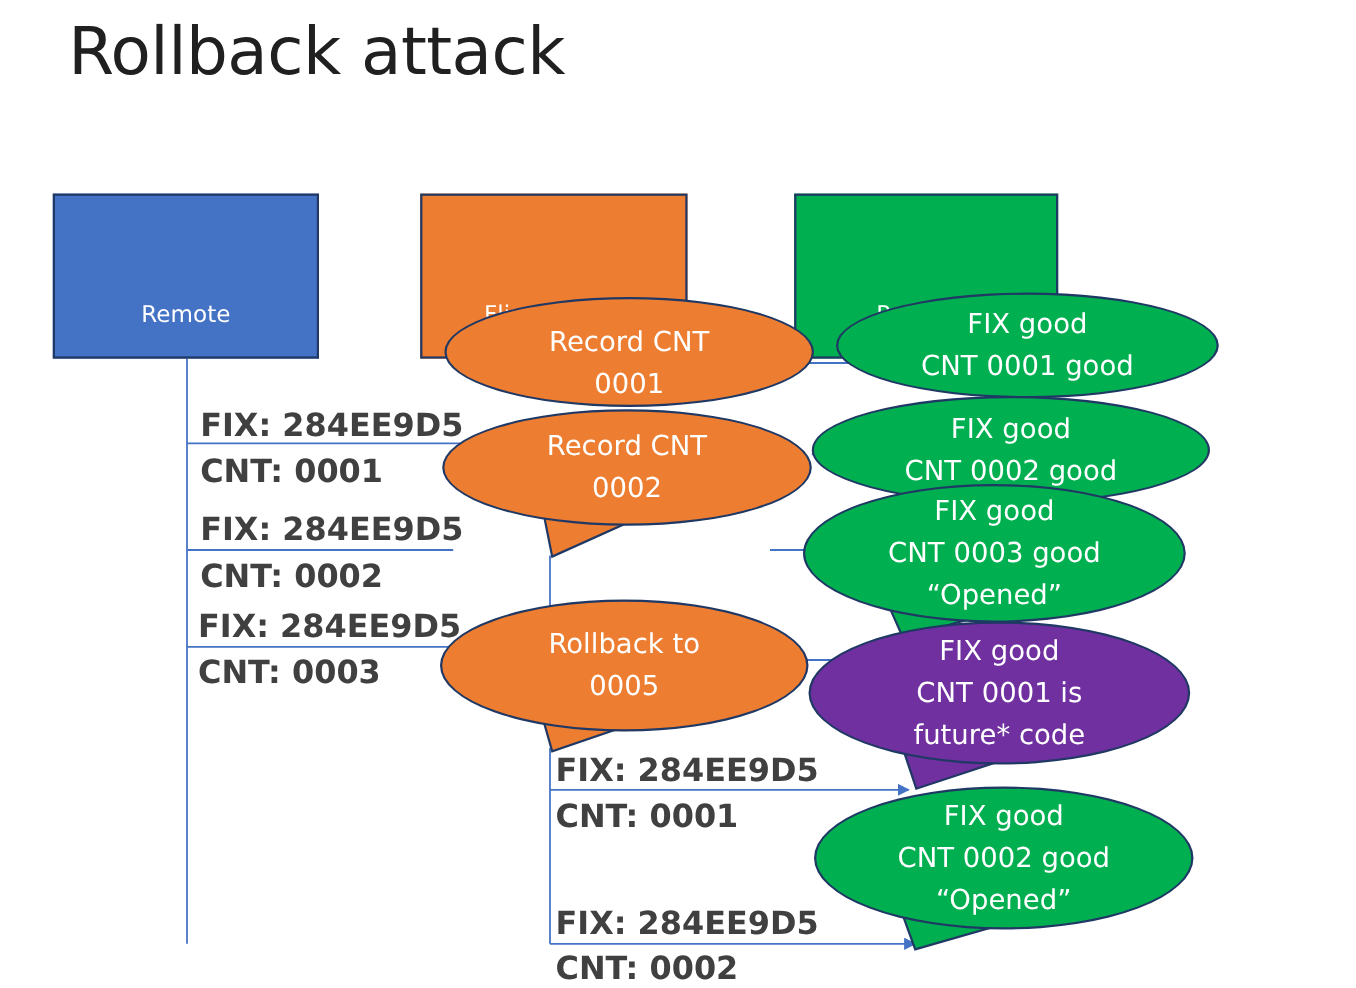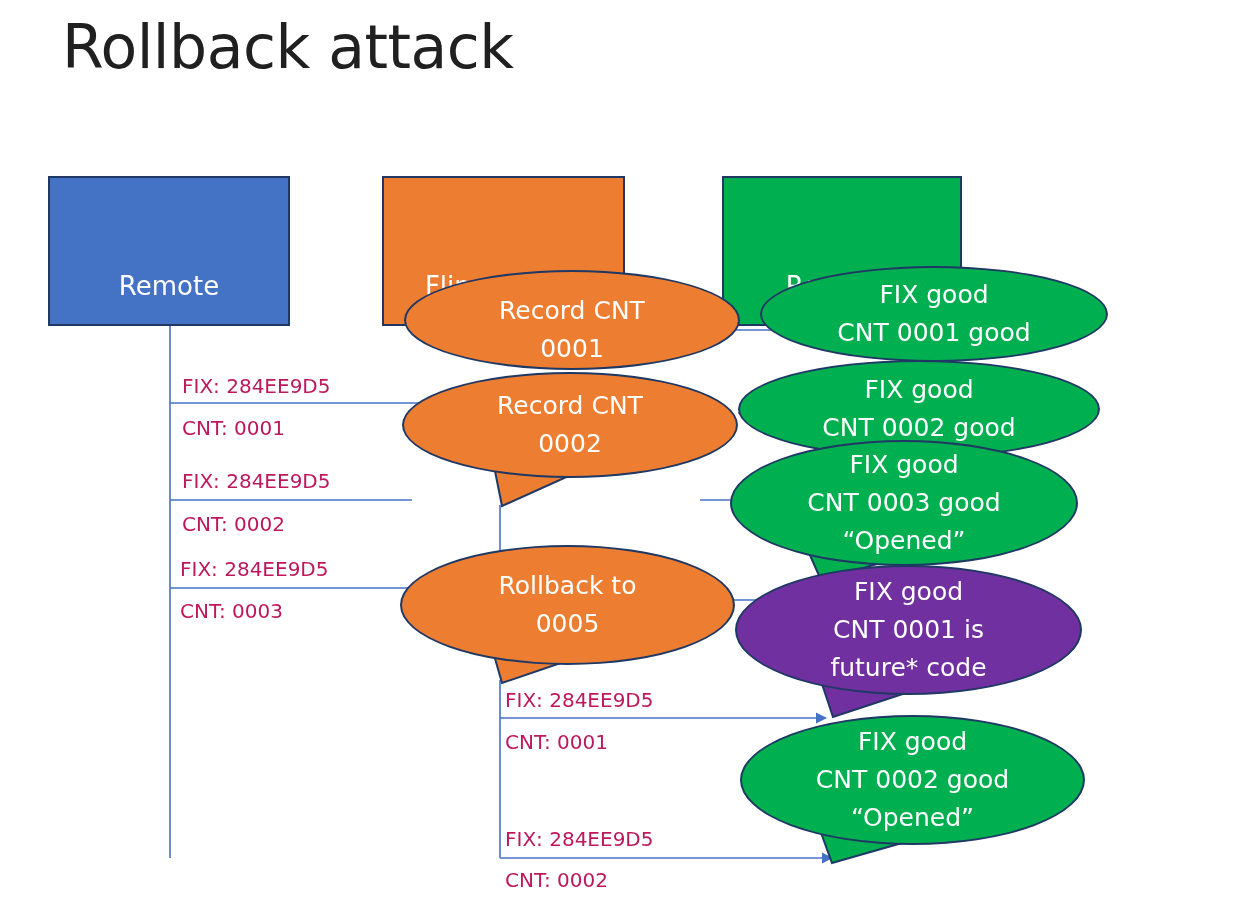--- a/index.html
+++ b/index.html
@@ -15,21 +15,21 @@
     font-family:"DejaVu Sans","Liberation Sans",sans-serif;
     letter-spacing:-0.5px;white-space:nowrap;
   }
 
   
   #lines{position:absolute;left:0;top:0;width:1233px;height:898px;}
 
   
   .lane{
     position:absolute;border:2px solid #1F3864;box-sizing:border-box;
-    color:#ffffff;font-size:26px;line-height:28px;
+    color:#ffffff;font-size:21px;line-height:28px;
     display:flex;align-items:center;justify-content:center;
     text-align:center;padding-top:70px;
   }
   .lane-remote{left:48px;  top:176px; width:242px; height:150px; background:#4472C4;}
   .lane-flipper{left:382px;top:176px; width:243px; height:150px; background:#ED7D31;}
   .lane-receiver{left:722px;top:176px;width:240px; height:150px; background:#00B050;}
 
   
   .callout{position:absolute;}
   .callout .bubble{
@@ -58,22 +58,23 @@
   #oval-g2{left:738px;top:360px;width:362px;height:98px;}
   #oval-g3{left:730px;top:440px;width:348px;height:126px;}
   #oval-pu{left:735px;top:565px;width:347px;height:130px;}
   #oval-g4{left:740px;top:715px;width:345px;height:130px;}
 
   
   .tail-svg{position:absolute;overflow:visible;}
 
   
   .msg{
-    position:absolute;color:#be185d;font-size:20px;line-height:30px;
+    position:absolute;color:#404040;font-size:29px;line-height:30px;
     white-space:nowrap;
+    font-weight:bold;
   }
 </style>
 </head>
 <body>
 
 <div id="stage">
 
   <div class="title">Rollback attack</div>
 
   <svg id="lines" viewBox="0 0 1233 898" width="1233" height="898">

